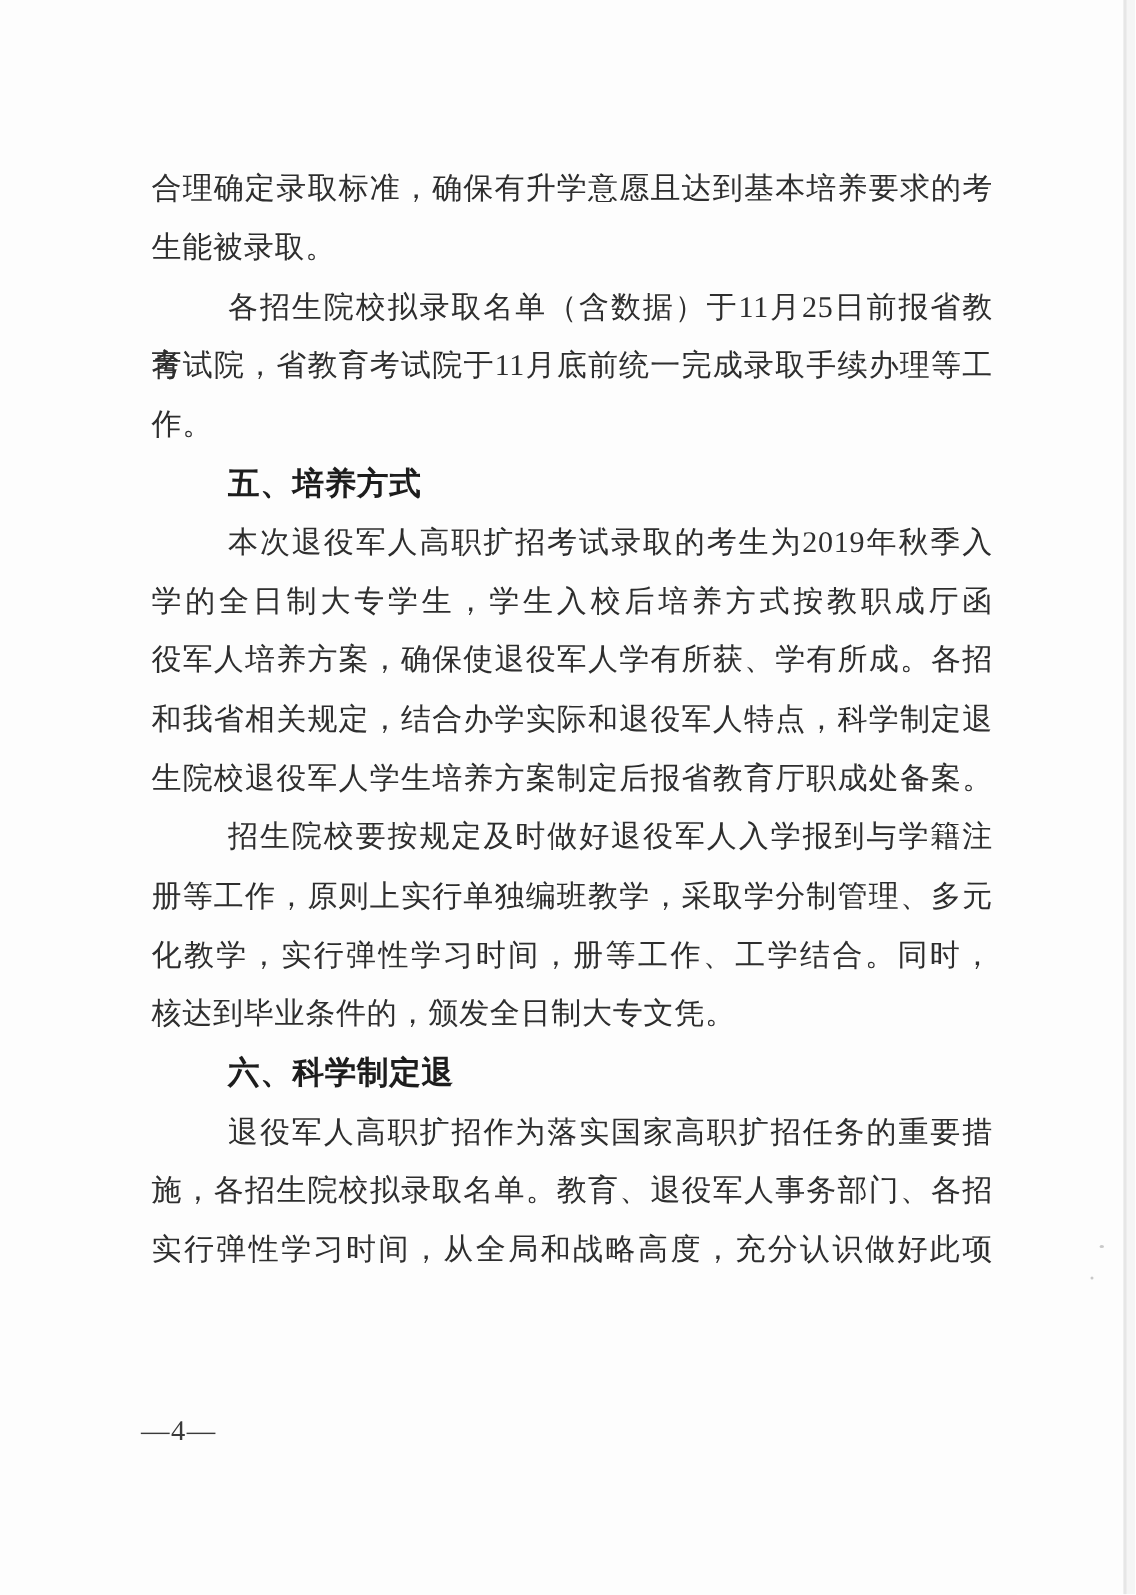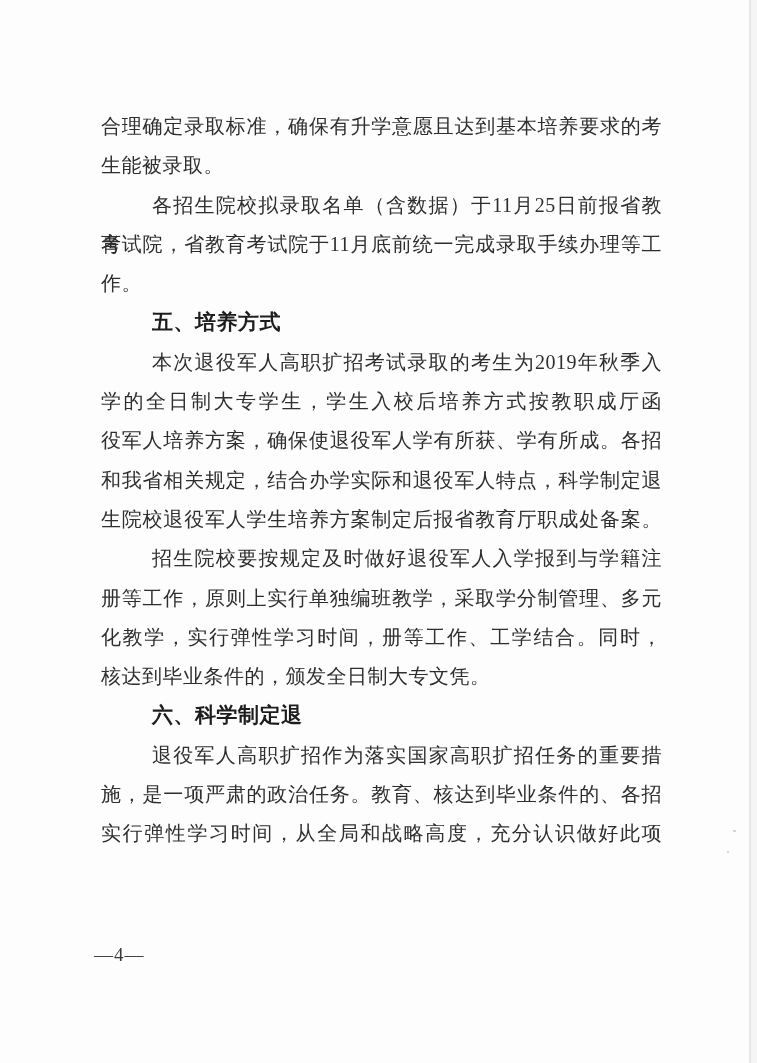--- a/index.html
+++ b/index.html
@@ -99,18 +99,18 @@
       <div class="line fill">学的全日制大专学生，学生入校后培养方式按教职成厅函</div>
       <div class="line fill">役军人培养方案，确保使退役军人学有所获、学有所成。各招</div>
       <div class="line fill">和我省相关规定，结合办学实际和退役军人特点，科学制定退</div>
       <div class="line fill">生院校退役军人学生培养方案制定后报省教育厅职成处备案。</div>
       <div class="line fill indent">招生院校要按规定及时做好退役军人入学报到与学籍注</div>
       <div class="line fill">册等工作，原则上实行单独编班教学，采取学分制管理、多元</div>
       <div class="line fill">化教学，实行弹性学习时间，册等工作、工学结合。同时，</div>
       <div class="line">核达到毕业条件的，颁发全日制大专文凭。</div>
       <div class="line heading">六、科学制定退</div>
       <div class="line fill indent">退役军人高职扩招作为落实国家高职扩招任务的重要措</div>
-      <div class="line fill">施，是一项严肃的政治任务。教育、核达到毕业条件的、各招</div>
+      <div class="line fill">施，各招生院校拟录取名单。教育、退役军人事务部门、各招</div>
       <div class="line fill">实行弹性学习时间，从全局和战略高度，充分认识做好此项</div>
     </div>
 
   <div class="page-number">—4—</div>
 </div>
 
 </body></html>

